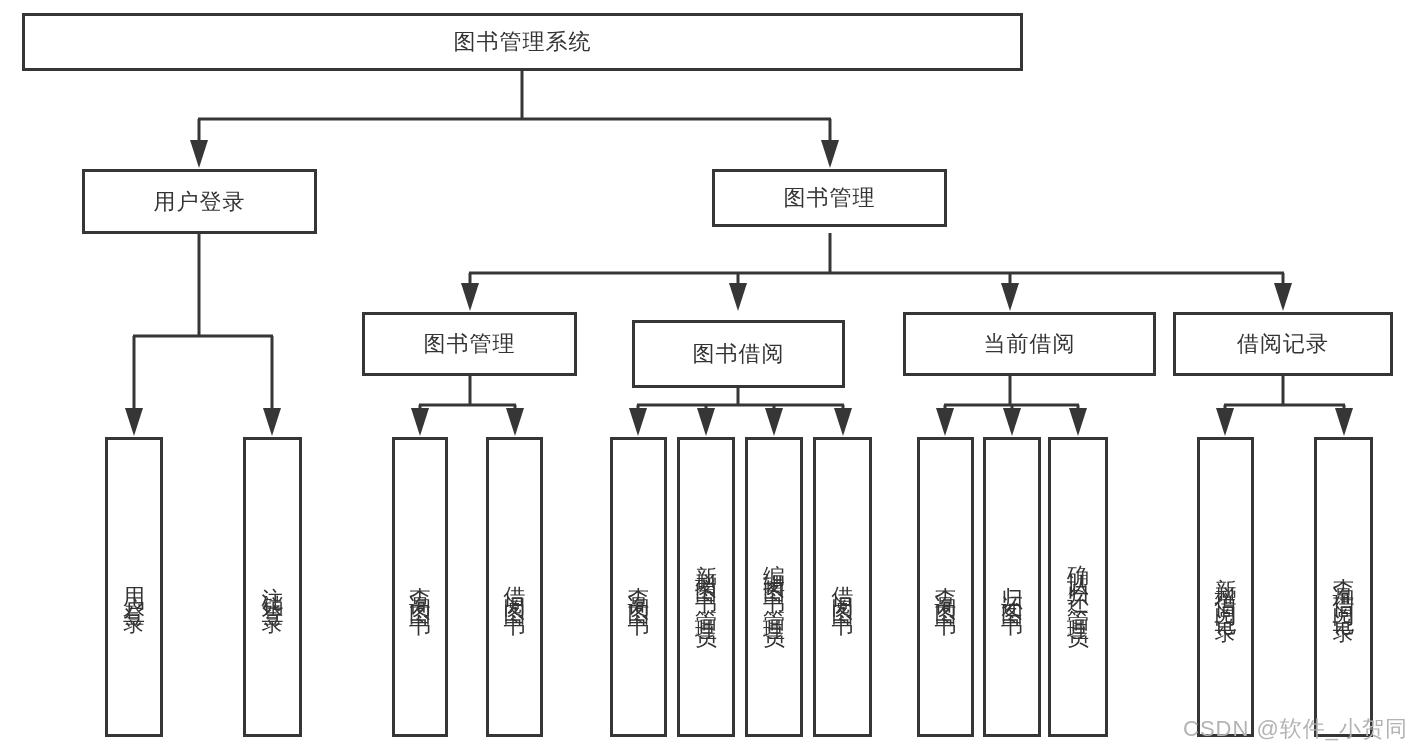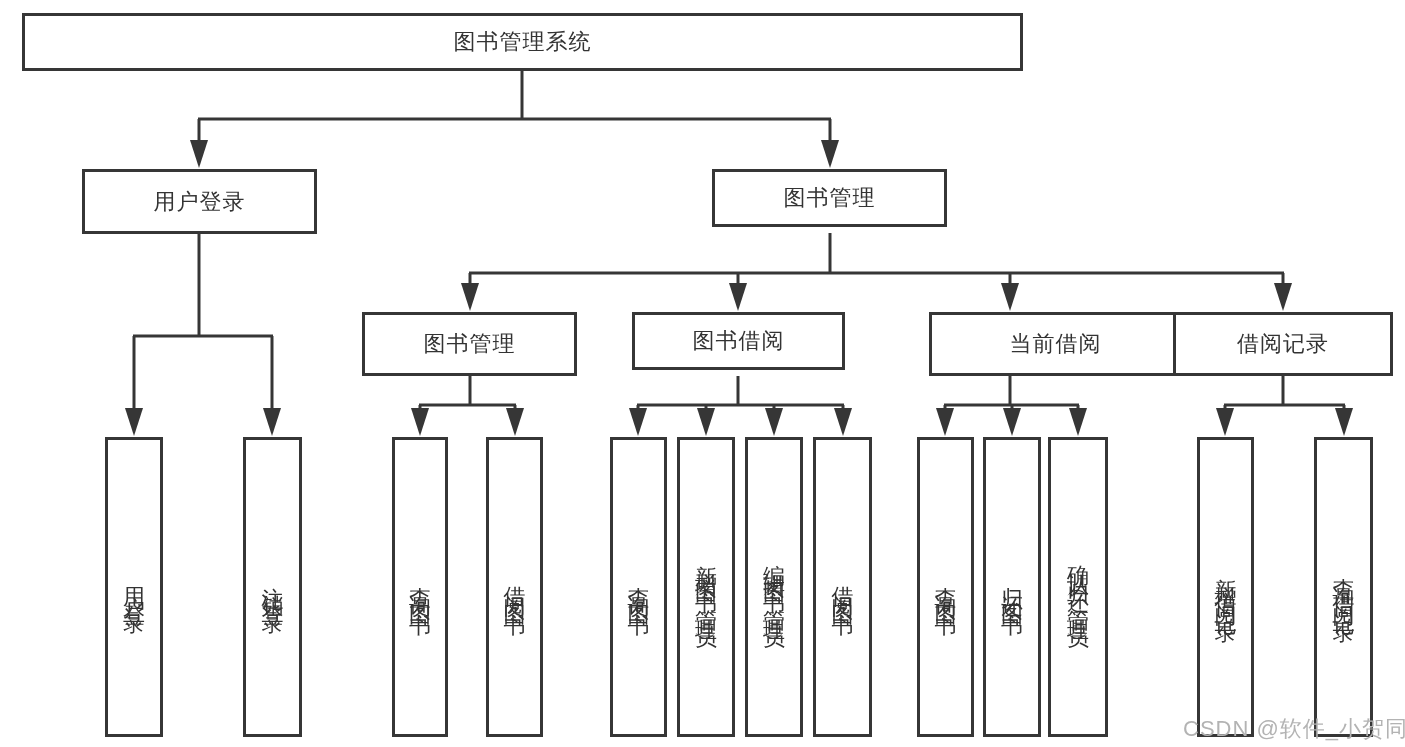--- a/index.html
+++ b/index.html
@@ -115,24 +115,24 @@
   <div class="box" style="left:82px;top:169px;width:235px;height:65px">
     <span class="lbl">用户登录</span>
   </div>
   <div class="box" style="left:712px;top:169px;width:235px;height:58px">
     <span class="lbl">图书管理</span>
   </div>
 
   <div class="box" style="left:362px;top:312px;width:215px;height:64px">
     <span class="lbl">图书管理</span>
   </div>
-  <div class="box" style="left:632px;top:312px;width:213px;height:58px">
+  <div class="box" style="left:632px;top:320px;width:213px;height:68px">
     <span class="lbl">图书借阅</span>
   </div>
-  <div class="box" style="left:929px;top:312px;width:253px;height:64px">
+  <div class="box" style="left:903px;top:312px;width:253px;height:64px">
     <span class="lbl">当前借阅</span>
   </div>
   <div class="box" style="left:1173px;top:312px;width:220px;height:64px">
     <span class="lbl">借阅记录</span>
   </div>
 
   <div class="box vbox" style="left:105px;top:437px;width:58px;height:300px">
     <span class="lbl">用户登录</span>
   </div>
   <div class="box vbox" style="left:243px;top:437px;width:59px;height:300px">

